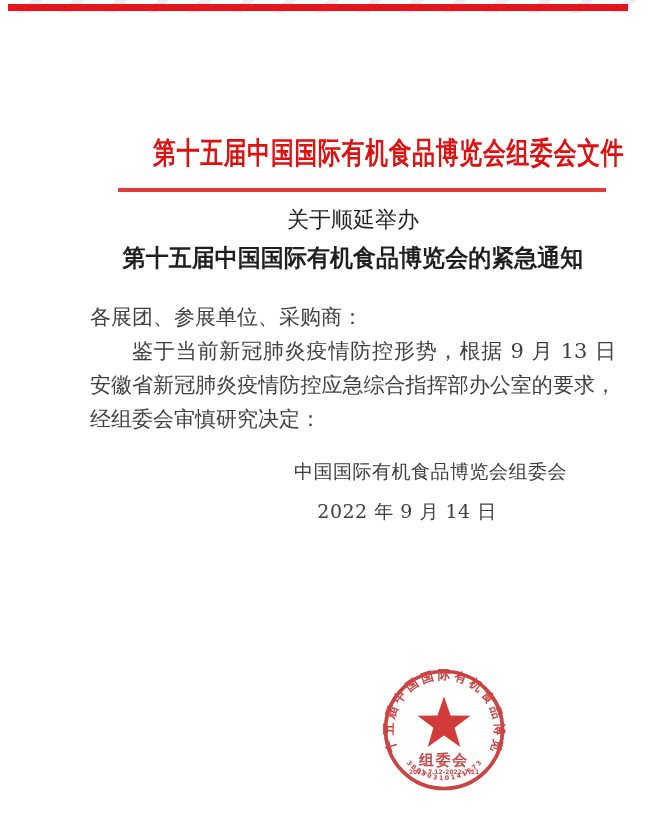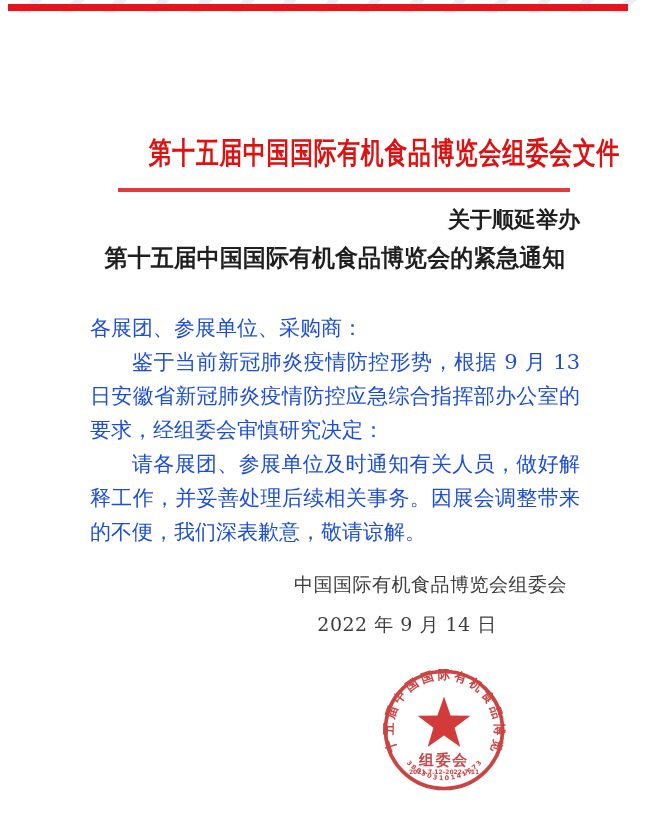--- a/index.html
+++ b/index.html
@@ -15,47 +15,47 @@
   .top-stripes {
     position:absolute; top:0; left:0; right:0; height:13px;
     background:repeating-linear-gradient(135deg,#ffffff 0 22px,#ecedf5 22px 30px);
   }
   .top-bar {
     position:absolute; top:4px; left:8px; width:620px; height:7px;
     background:#e8141b;
   }
   .doc {
     position:absolute; top:0; left:0; width:648px; height:830px;
-    padding:133px 68px 0 90px;
+    padding:133px 32px 0 90px;
   }
   .red-title {
     font-size:30px; font-weight:bold; color:#de1010;
     text-align:center; white-space:nowrap;
     transform:scaleX(.76); transform-origin:50% 50%;
     letter-spacing:1px;
   }
   .double-rule {
     margin:14px 10px 0 28px; height:3px;
     border-top:2px solid #e23b3b;
     border-bottom:2px solid #e23b3b;
   }
   .subject1 {
-    margin-top:13px; text-align:right;
-    font-size:22px; font-weight:bold; color:#1f1f1f;
+    margin-top:13px; text-align:center;
+    font-size:22px; font-weight:normal; color:#1f1f1f;
     font-family:"DejaVu Sans","Liberation Sans",sans-serif;
   }
   .subject2 {
     margin-top:7px; text-align:center;
     font-size:24px; font-weight:bold; color:#1f1f1f; white-space:nowrap;
     transform:scaleX(.96); transform-origin:50% 50%;
     font-family:"DejaVu Sans","Liberation Sans",sans-serif;
   }
   .body-text {
-    margin-top:37px;
-    font-size:21px; line-height:34px; color:#1d4ed8;
+    margin-top:26px;
+    font-size:21px; line-height:34px; color:#404040;
     text-align:justify;
   }
   .body-text p.indent { text-indent:2em; }
   .signature {
     width:250px; margin:23px 0 0 204px; text-align:center;
     font-size:19px; color:#3d3d3d; letter-spacing:.5px;
   }
   .signature .sig-org { white-space:nowrap; }
   .signature .sig-date { margin-top:14px; margin-right:24px; }
   .seal {
@@ -77,21 +77,20 @@
 
     <div class="double-rule"></div>
 
     <div class="subject1">关于顺延举办</div>
 
     <div class="subject2">第十五届中国国际有机食品博览会的紧急通知</div>
 
     <div class="body-text">
       <p>各展团、参展单位、采购商：</p>
       <p class="indent">鉴于当前新冠肺炎疫情防控形势，根据 9 月 13 日安徽省新冠肺炎疫情防控应急综合指挥部办公室的要求，经组委会审慎研究决定：</p>
-      <p class="indent">请各展团、参展单位及时通知有关人员，做好解释工作，并妥善处理后续相关事务。因展会调整带来的不便，我们深表歉意，敬请谅解。</p>
     </div>
 
     <div class="signature">
       <div class="sig-org">中国国际有机食品博览会组委会</div>
       <div class="sig-date">2022 年 9 月 14 日</div>
     </div>
 
   </div>
 
   <svg class="seal" viewBox="0 0 140 140">

